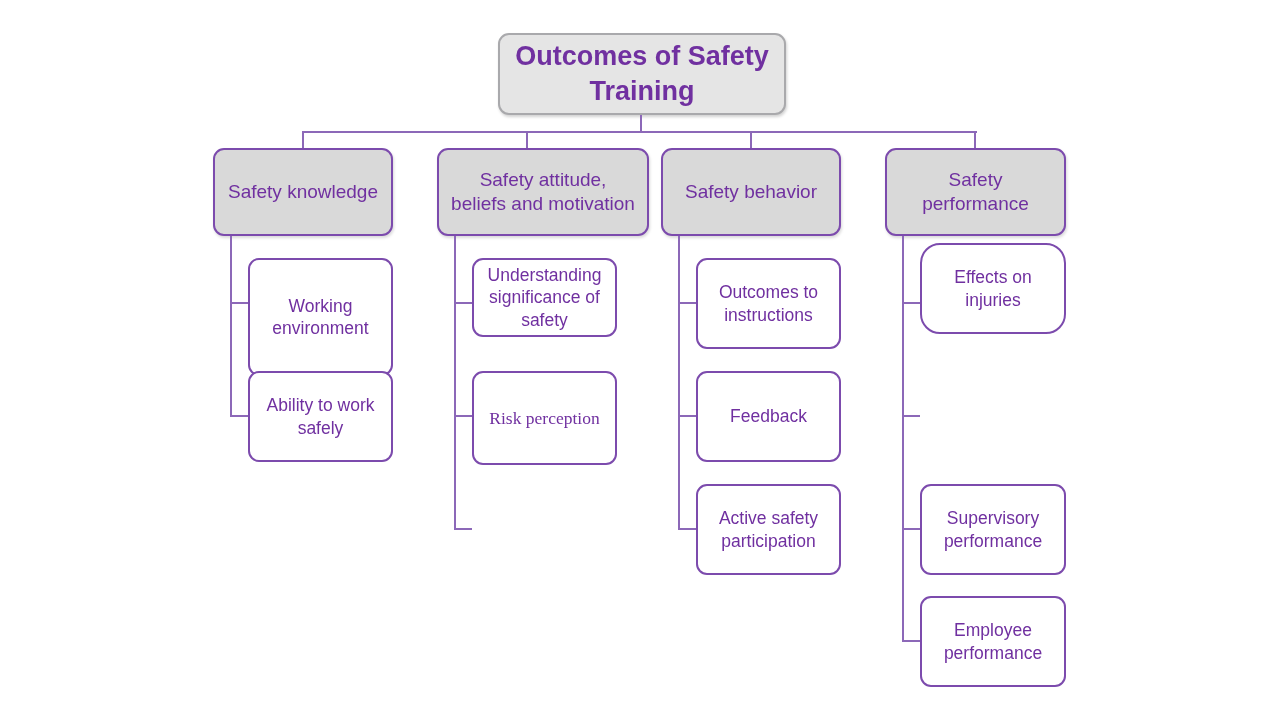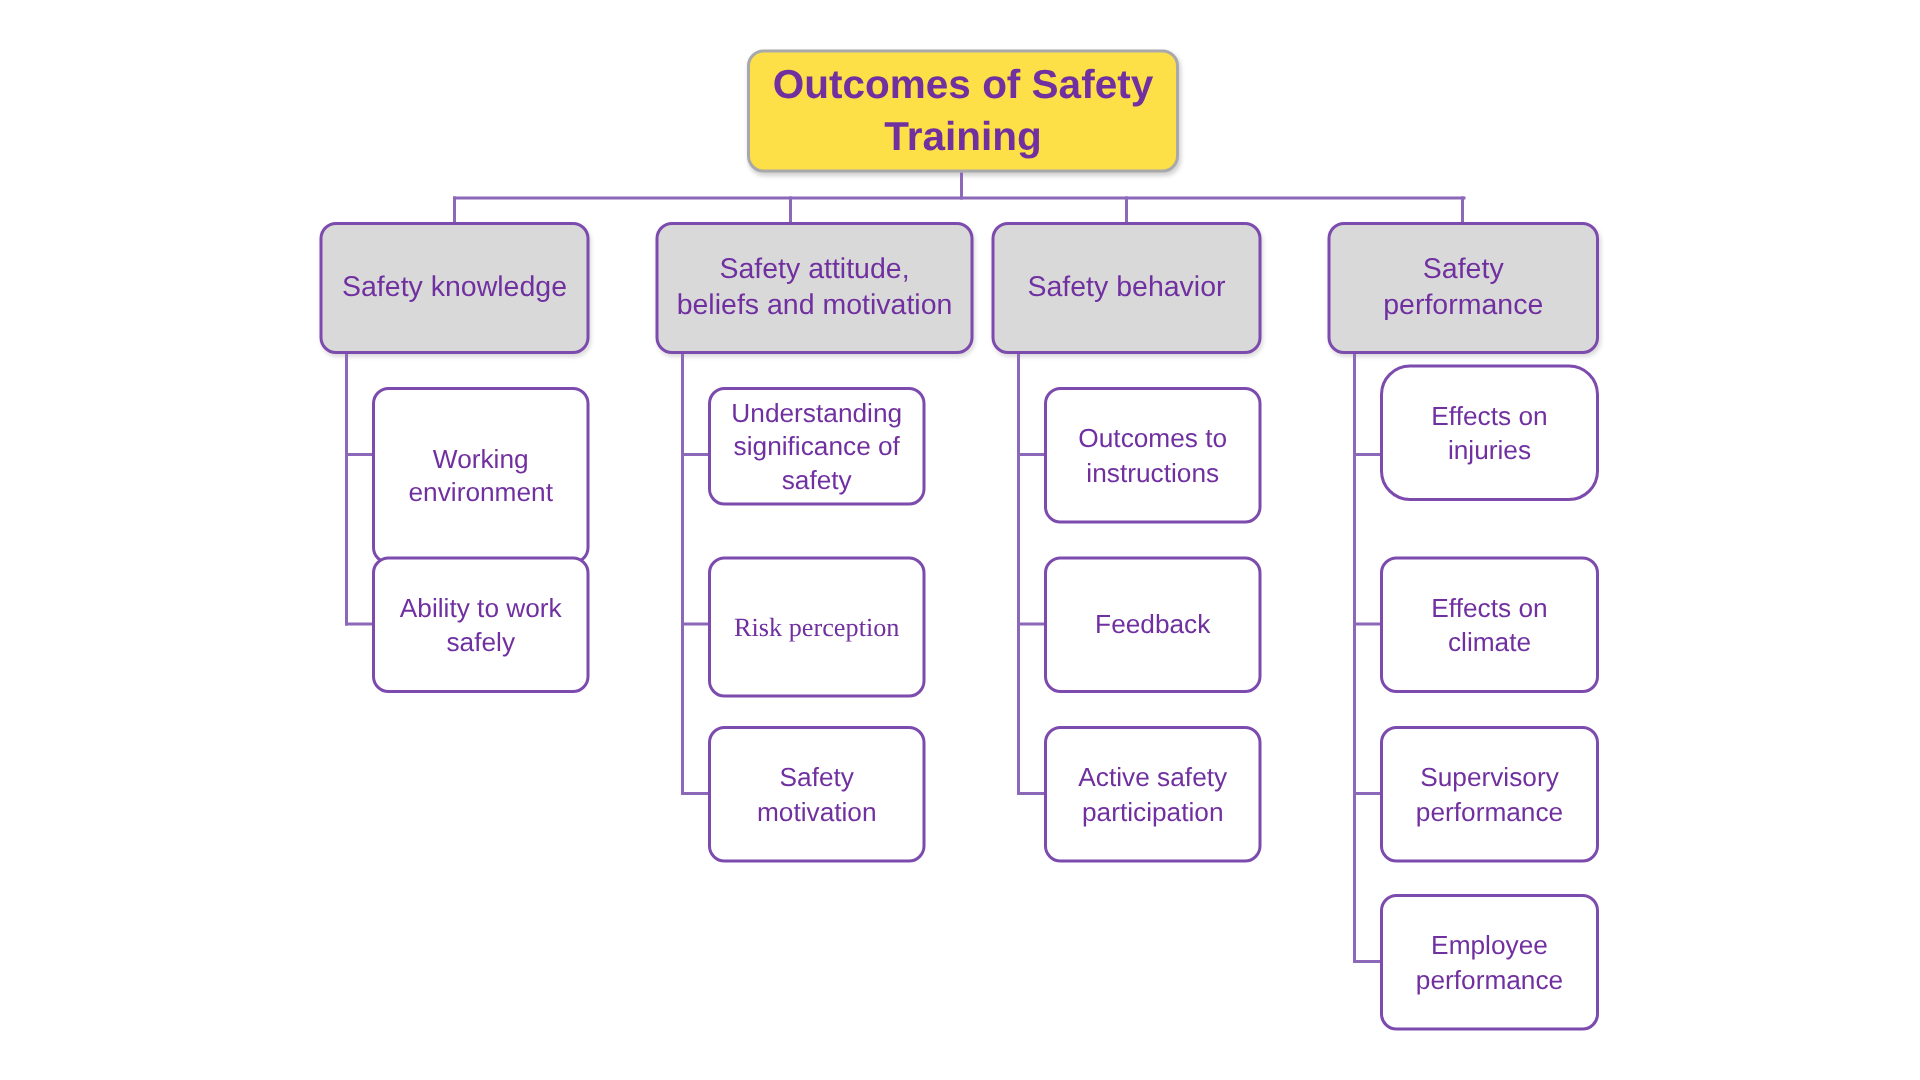--- a/index.html
+++ b/index.html
@@ -20,21 +20,21 @@
     box-sizing: border-box;
     display: flex;
     align-items: center;
     justify-content: center;
     text-align: center;
     border-radius: 11px;
     color: #7030A0;
     line-height: 1.28;
   }
   .node-root {
-    background: #fde047;
+    background: #e5e5e5;
     border: 2px solid #A9A9AC;
     font-size: 27px;
     font-weight: bold;
     padding: 20px 12px;
     box-shadow: 1px 2px 3px rgba(0,0,0,0.18);
   }
   .node-branch {
     background: #D9D9D9;
     border: 2px solid #7C4BAD;
     font-size: 19px;
@@ -76,33 +76,31 @@
   <div class="conn" style="left:230px; top:415px; width:18px; height:2px;"></div>
   <div class="node node-leaf" style="left:248px; top:258px; width:145px; height:118px;">Working environment</div>
   <div class="node node-leaf" style="left:248px; top:371px; width:145px; height:91px;">Ability to work safely</div>
 
   <div class="conn" style="left:454px; top:236px; width:2px; height:294px;"></div>
   <div class="conn" style="left:454px; top:302px; width:18px; height:2px;"></div>
   <div class="conn" style="left:454px; top:415px; width:18px; height:2px;"></div>
   <div class="conn" style="left:454px; top:528px; width:18px; height:2px;"></div>
   <div class="node node-leaf" style="left:472px; top:258px; width:145px; height:79px;">Understanding significance of safety</div>
   <div class="node node-leaf" style="left:472px; top:371px; width:145px; height:94px;font-family:Liberation Serif, serif;">Risk perception</div>
-  <div class="node node-leaf" style="left:472px; top:484px; width:145px; height:91px;">Safety motivation</div>
 
   <div class="conn" style="left:678px; top:236px; width:2px; height:294px;"></div>
   <div class="conn" style="left:678px; top:302px; width:18px; height:2px;"></div>
   <div class="conn" style="left:678px; top:415px; width:18px; height:2px;"></div>
   <div class="conn" style="left:678px; top:528px; width:18px; height:2px;"></div>
   <div class="node node-leaf" style="left:696px; top:258px; width:145px; height:91px;">Outcomes to instructions</div>
   <div class="node node-leaf" style="left:696px; top:371px; width:145px; height:91px;">Feedback</div>
   <div class="node node-leaf" style="left:696px; top:484px; width:145px; height:91px;">Active safety participation</div>
 
   <div class="conn" style="left:902px; top:236px; width:2px; height:406px;"></div>
   <div class="conn" style="left:902px; top:302px; width:18px; height:2px;"></div>
   <div class="conn" style="left:902px; top:415px; width:18px; height:2px;"></div>
   <div class="conn" style="left:902px; top:528px; width:18px; height:2px;"></div>
   <div class="conn" style="left:902px; top:640px; width:18px; height:2px;"></div>
   <div class="node node-leaf" style="left:920px; top:243px; width:146px; height:91px;border-radius:20px;">Effects on injuries</div>
-  <div class="node node-leaf" style="left:920px; top:371px; width:146px; height:91px;">Effects on climate</div>
   <div class="node node-leaf" style="left:920px; top:484px; width:146px; height:91px;">Supervisory performance</div>
   <div class="node node-leaf" style="left:920px; top:596px; width:146px; height:91px;">Employee performance</div>
 
 </div>
 
 </body></html>

